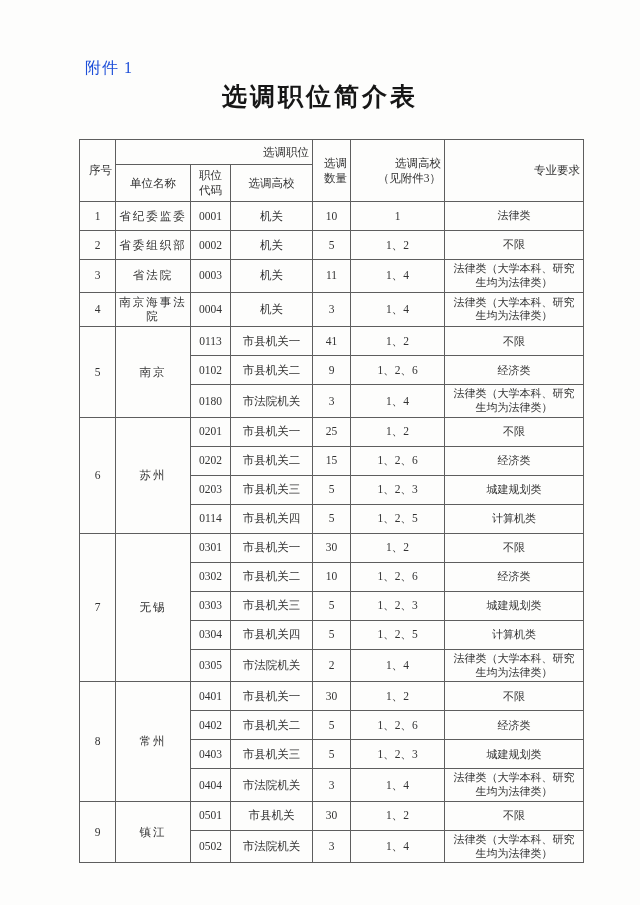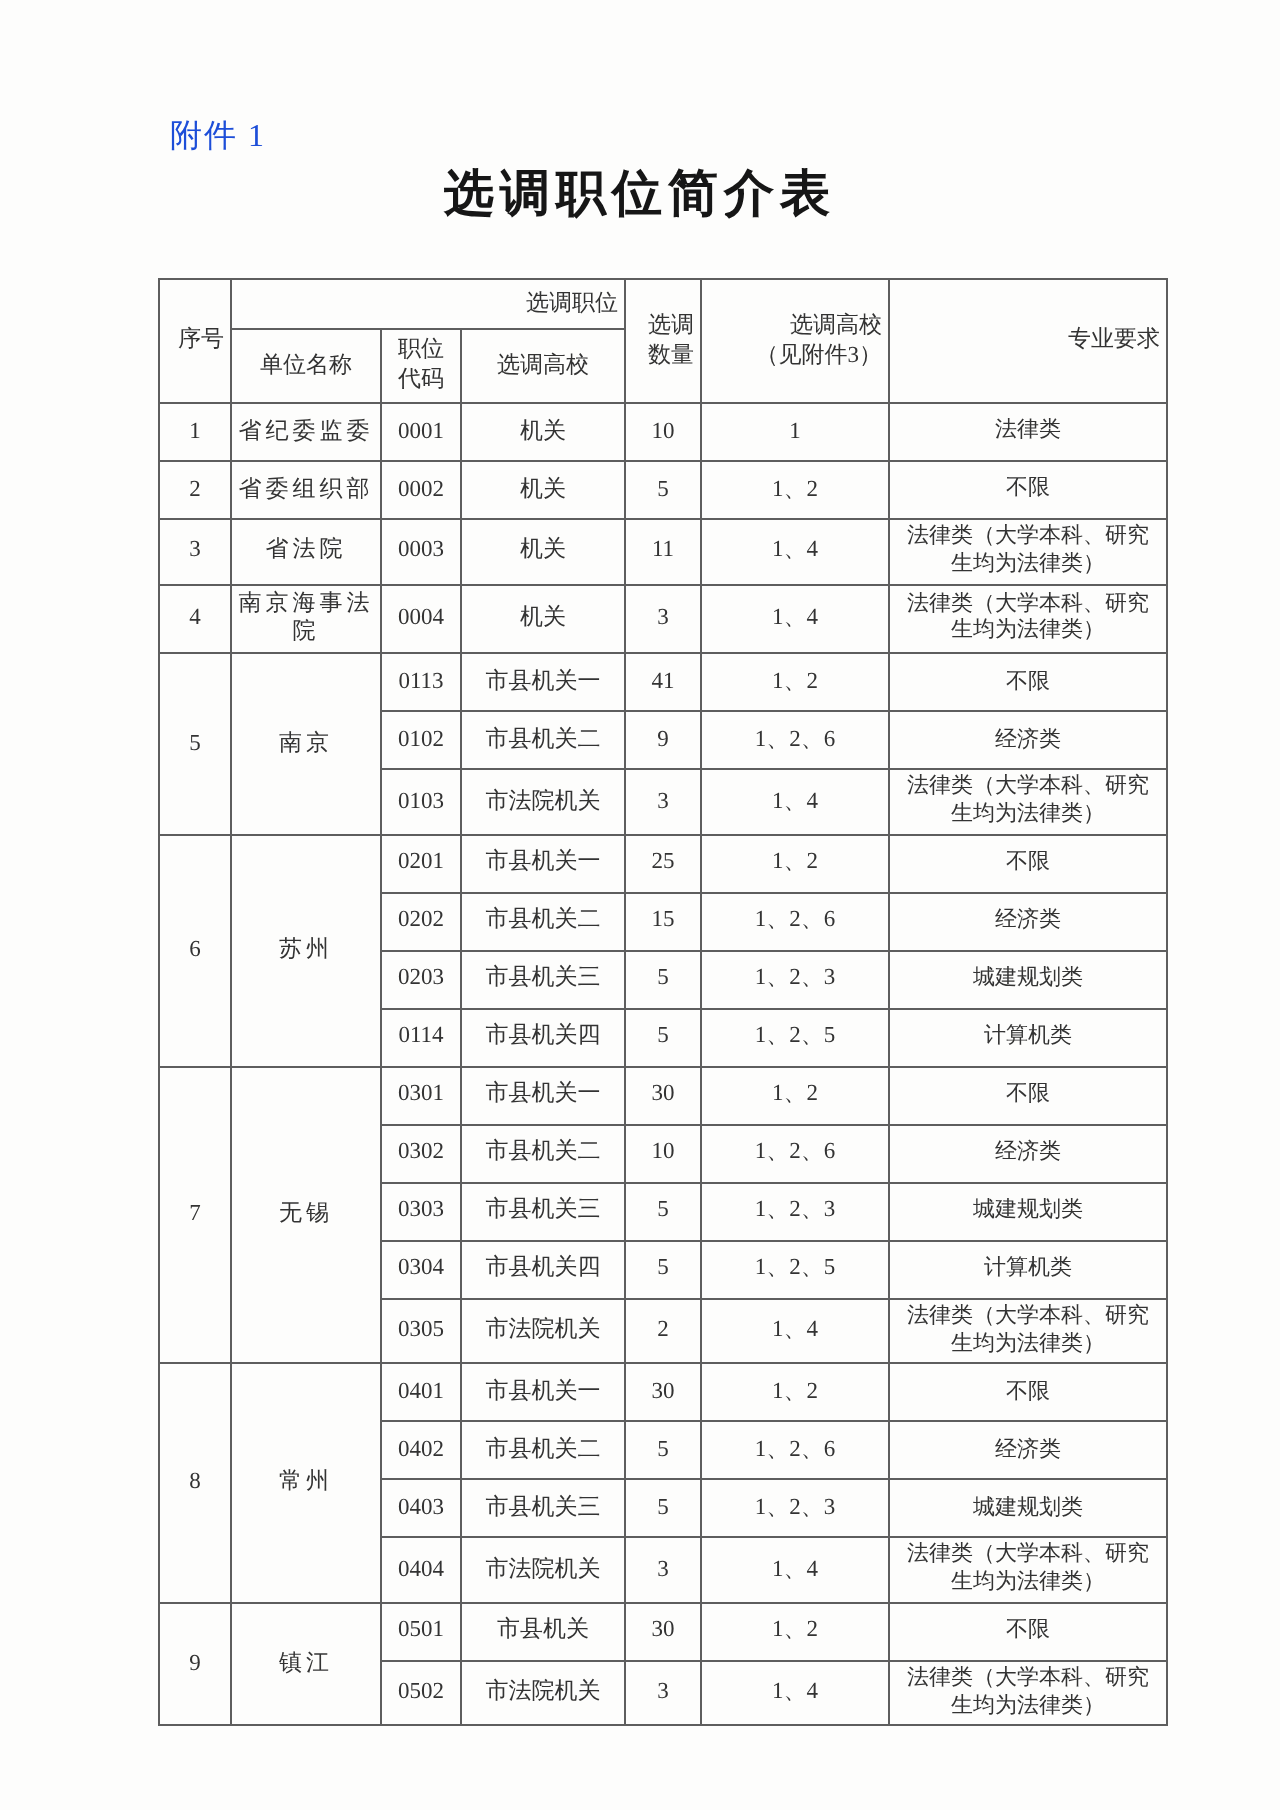--- a/index.html
+++ b/index.html
@@ -148,21 +148,21 @@
           <td class="c-major">不限</td>
         </tr>
         <tr>
           <td class="c-code">0102</td>
           <td class="c-category">市县机关二</td>
           <td class="c-qty">9</td>
           <td class="c-univ">1、2、6</td>
           <td class="c-major">经济类</td>
         </tr>
         <tr>
-          <td class="c-code">0103</td>
+          <td class="c-code">0180</td>
           <td class="c-category">市法院机关</td>
           <td class="c-qty">3</td>
           <td class="c-univ">1、4</td>
           <td class="c-major">法律类（大学本科、研究生均为法律类）</td>
         </tr>
         <tr>
           <td class="c-serial" rowspan="4">6</td>
           <td class="c-unit" rowspan="4">苏州</td>
           <td class="c-code">0201</td>
           <td class="c-category">市县机关一</td>

